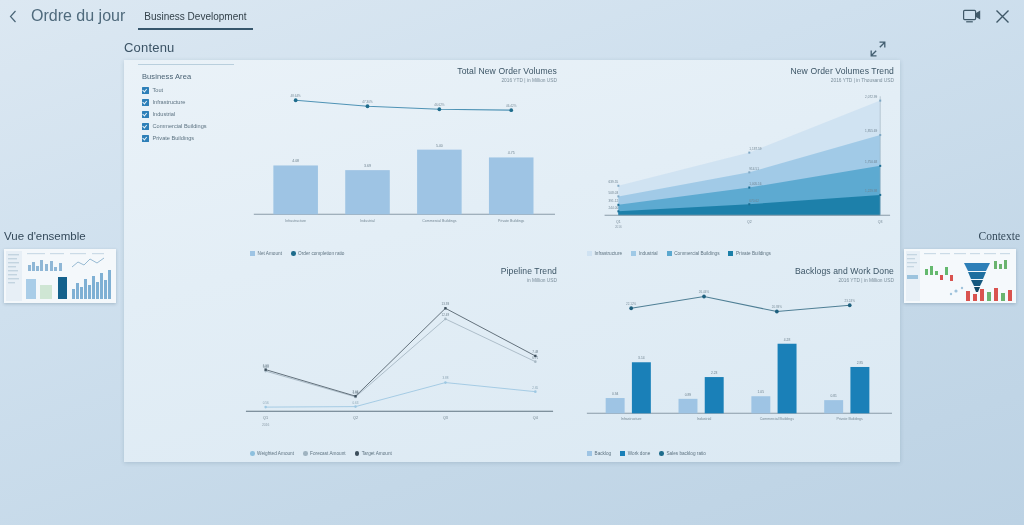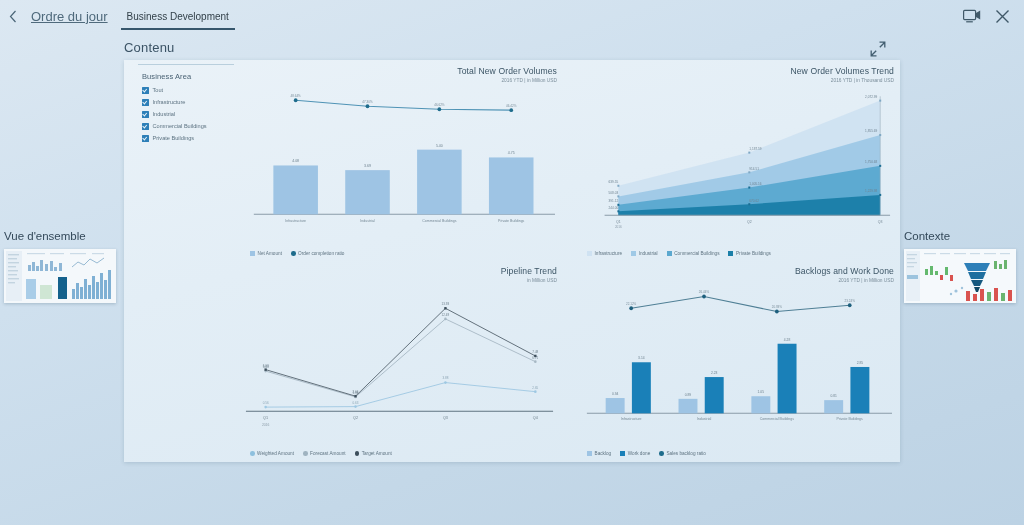--- a/index.html
+++ b/index.html
@@ -17,22 +17,22 @@
   .topbar {
     position: absolute; left: 0; top: 0; width: 1024px; height: 32px;
     display: flex; align-items: center;
   }
   .back-chevron {
     width: 18px; height: 32px; display: flex; align-items: center;
     justify-content: center; color: #4a6577; font-size: 13px;
     margin-left: 4px; cursor: pointer;
   }
   .crumb {
-    font-size: 13px; color: #4f6a7c; padding: 12px 9px;
-    height: 32px; display: flex; align-items: center; cursor: pointer; text-decoration: underline;
+    font-size: 16px; color: #4f6a7c; padding: 12px 9px;
+    height: 32px; display: flex; align-items: center; cursor: pointer;
   }
   .tab-active {
     font-size: 10px; color: #33414a; padding: 0 10px;
     height: 32px; display: flex; align-items: center;
     position: relative; cursor: pointer;
   }
   .tab-active::after {
     content: ""; position: absolute; left: 4px; right: 4px; bottom: 2px;
     height: 2px; background: #36566c;
   }
@@ -109,21 +109,21 @@
   .lg-dot { width: 4.6px; height: 4.6px; border-radius: 50%; }
   .lg-tx { font-size: 4.7px; color: #5e7user; color: #5e7381; }
 
   
   .side {
     position: absolute; top: 230px; width: 116px;
   }
   .side.left { left: 4px; }
   .side.right { right: 4px; }
   .side-title { font-size: 11.5px; color: #34495a; margin-bottom: 7px; }
-  .side.right .side-title { text-align: left; }
+  .side.right .side-title { text-align: right; font-family: Liberation Serif, serif; }
   .thumb {
     width: 112px; height: 54px; background: #f2f7fb;
     box-shadow: 0 1px 3px rgba(40,70,95,.25);
     position: relative; overflow: hidden; cursor: pointer;
   }
   .thumb svg { display: block; width: 112px; height: 54px; }
 </style>
 </head>
 <body>
 

